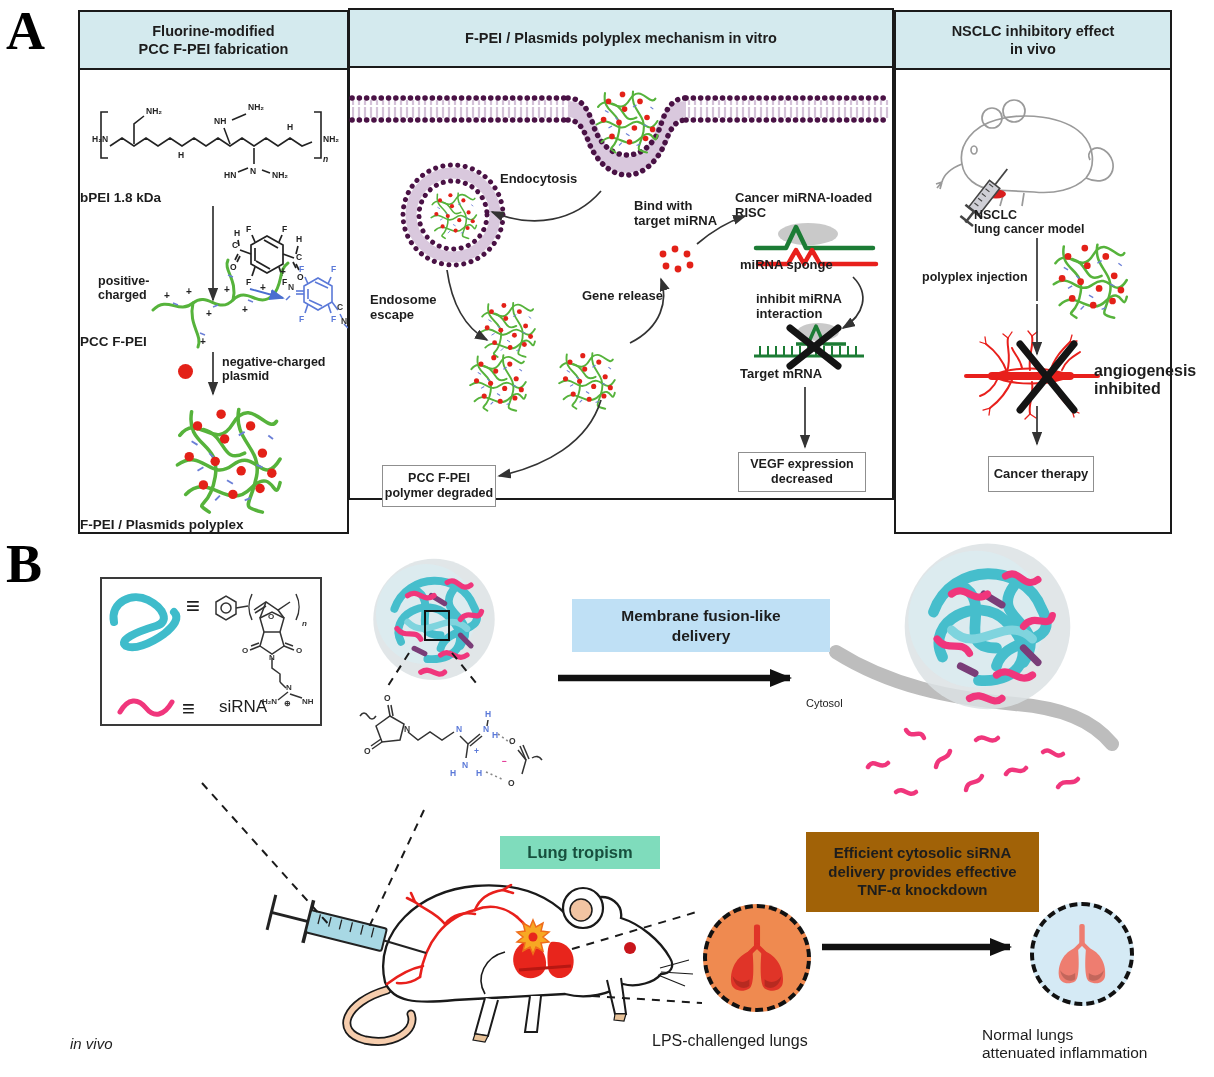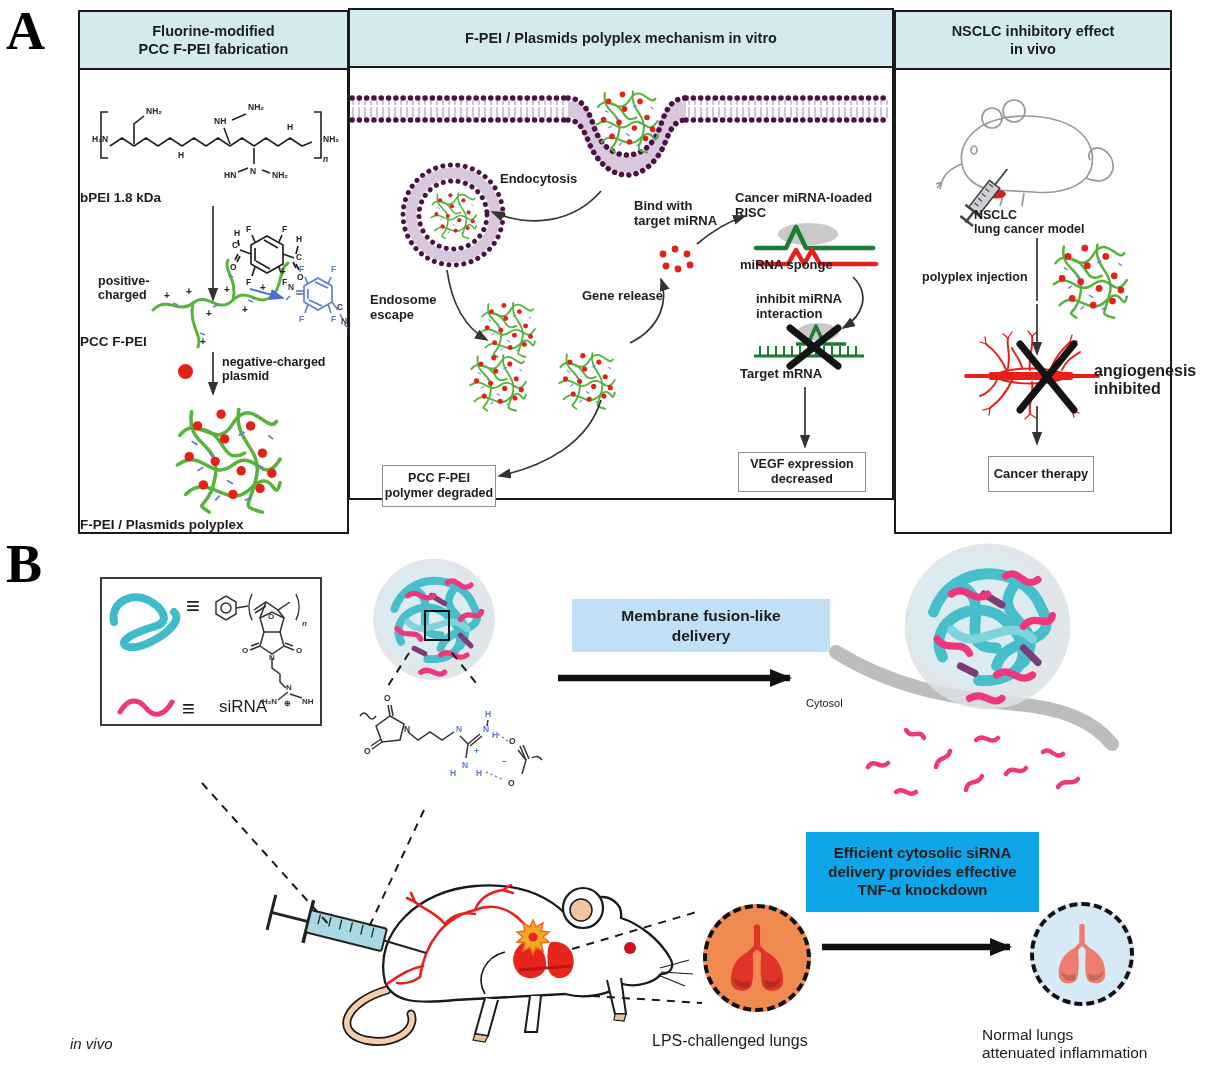--- a/index.html
+++ b/index.html
@@ -502,20 +502,21 @@
       <path d="M118,28 c8,-8 14,6 22,-2"></path>
       <path d="M148,62 c6,-10 14,2 20,-6"></path>
       <path d="M185,40 c8,-6 12,8 20,2"></path>
       <path d="M200,75 c6,-10 14,0 20,-8"></path>
       <path d="M38,80 c8,-6 12,6 20,0"></path>
       <path d="M108,78 c2,-12 12,-4 16,-14"></path>
     </g>
   </svg>
   <div class="lbl rg" style="left:806px;top:697px;width:100px;font-size:11px;z-index:4">Cytosol</div>
 
+  <div class="hl" style="left:500px;top:836px;width:160px;height:33px;background:#7fdcbc;color:#17503e;font-size:16.5px;z-index:3">Lung tropism</div>
 
   <svg style="left:325px;top:862px;z-index:2" width="370" height="190" viewBox="0 0 370 190">
     <path d="M62,128 C20,140 8,170 40,178 C70,184 92,168 86,152" fill="none" stroke="#1a1a1a" stroke-width="9" stroke-linecap="round"></path>
     <path d="M62,128 C20,140 8,170 40,178 C70,184 92,168 86,152" fill="none" stroke="#f6cdad" stroke-width="5.5" stroke-linecap="round"></path>
     <path d="M60,120 C48,70 95,28 150,24 C200,20 230,38 248,60 C252,50 258,40 270,36 C285,32 298,42 296,56 C315,62 335,78 345,96 C350,104 346,112 336,112 C330,120 312,126 298,122 C285,132 262,138 240,132 L130,138 C90,142 68,140 60,120 Z" fill="#fff" stroke="#1a1a1a" stroke-width="2.3"></path>
     <path d="M282,118 L290,152 L301,152 L296,116" fill="#fff" stroke="#1a1a1a" stroke-width="2"></path>
     <path d="M160,136 L150,172 L163,174 L173,138" fill="#fff" stroke="#1a1a1a" stroke-width="2"></path>
     <path d="M205,134 L200,170 L212,170 L216,134" fill="#fff" stroke="#1a1a1a" stroke-width="2"></path>
     <path d="M150,172 L163,174 L160,180 L148,178 Z" fill="#e8c298" stroke="#1a1a1a" stroke-width="1.2"></path>
     <path d="M290,152 L301,152 L299,159 L289,158 Z" fill="#e8c298" stroke="#1a1a1a" stroke-width="1.2"></path>
@@ -561,21 +562,21 @@
     <span style="font-style:italic">in vivo</span>
   </div>
 
   <div class="dashcirc" style="left:703px;top:904px;width:108px;height:108px;background:#ef8a50;z-index:3">
     <svg width="76" height="76" style="position:static">
       <use href="#lungsIcon" width="76" height="76" style="color:#e03428"></use>
     </svg>
   </div>
   <div class="lbl rg" style="left:652px;top:1032px;width:215px;font-size:16px;z-index:3">LPS-challenged lungs</div>
 
-  <div class="hl" style="left:806px;top:832px;width:233px;height:80px;background:#0ea5e9;font-size:15px;z-index:3">Efficient cytosolic siRNA
+  <div class="hl" style="left:806px;top:832px;width:233px;height:80px;background:#a16207;font-size:15px;z-index:3">Efficient cytosolic siRNA
 delivery provides effective
 TNF-α knockdown</div>
 
   <div class="dashcirc" style="left:1030px;top:902px;width:104px;height:104px;background:#d5eaf5;z-index:3">
     <svg width="68" height="68" style="position:static">
       <use href="#lungsIcon" width="68" height="68" style="color:#ee7d70"></use>
     </svg>
   </div>
   <div class="lbl rg" style="left:982px;top:1026px;width:230px;font-size:15.5px;z-index:3">Normal lungs
 attenuated inflammation</div>

